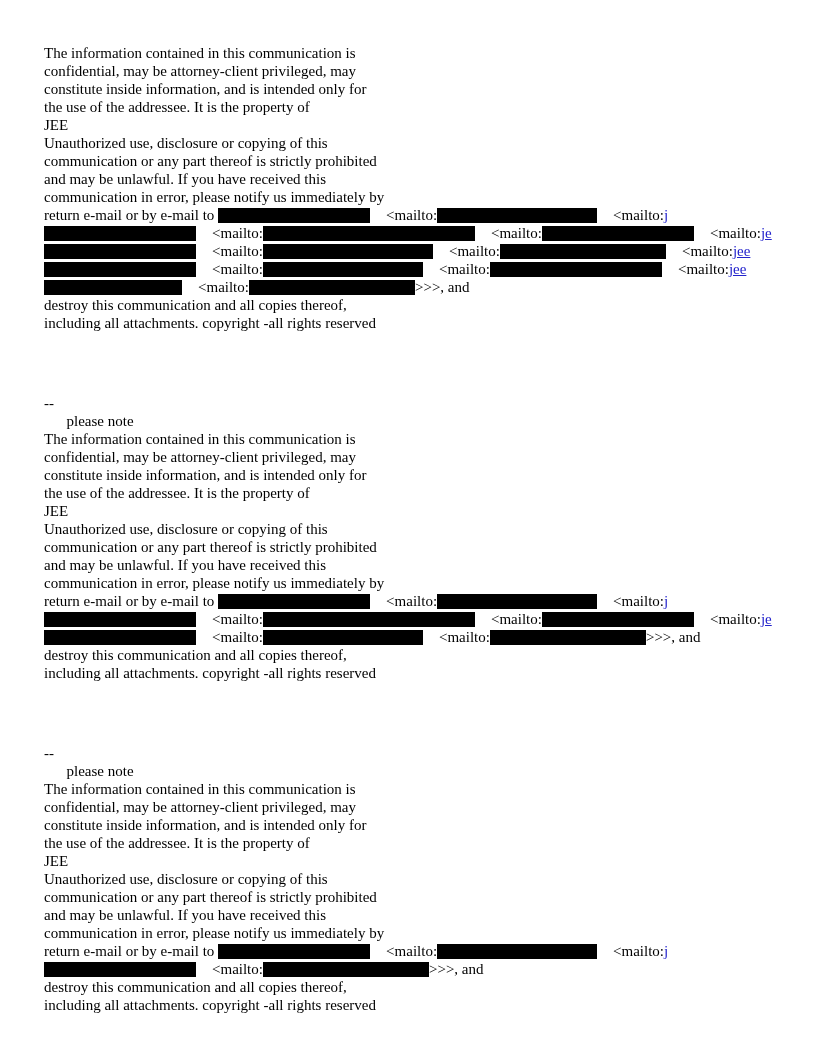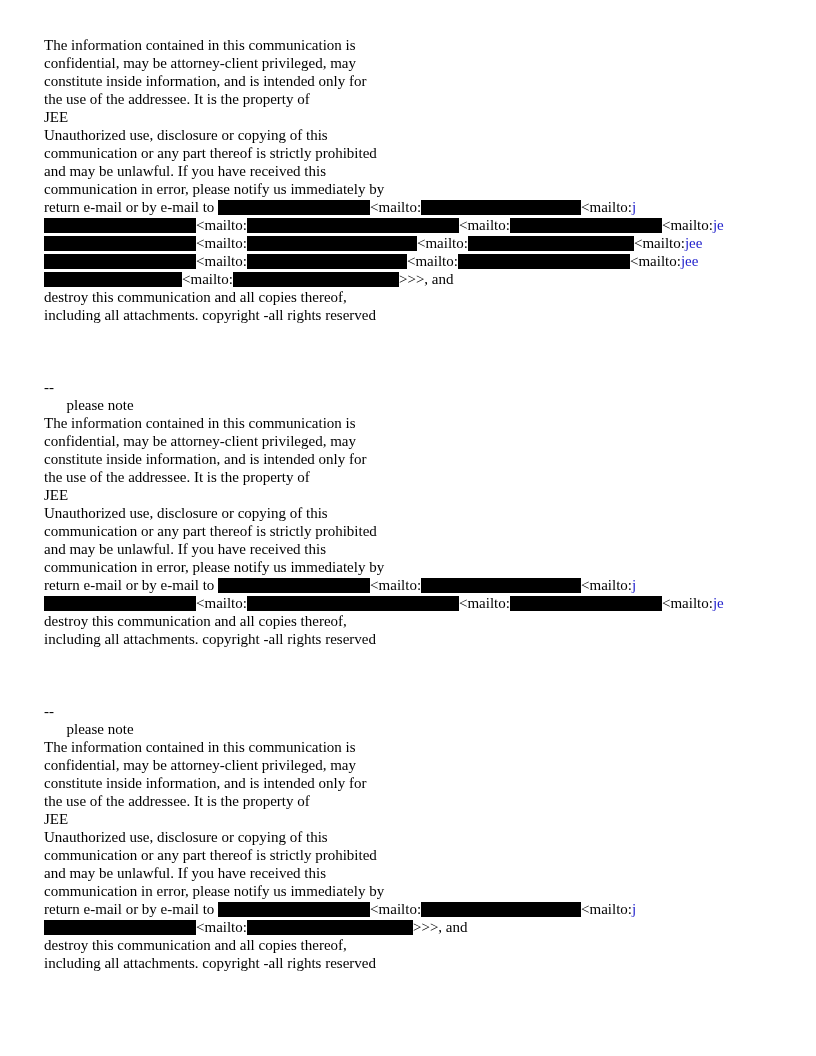--- a/index.html
+++ b/index.html
@@ -17,42 +17,45 @@
   .page {
     position: relative;
     width: 816px;
     height: 1056px;
     box-sizing: border-box;
     padding: 36px 44px;
   }
   .block {
     font-size: 15px;
     line-height: 18px;
+    margin-top: 8px;
   }
   .line {
     white-space: pre;
     height: 18px;
     line-height: 18px;
     font-size: 15px;
   }
   .spacer-lg { height: 54px; }
   .redact {
     display: inline-block;
     background: #000000;
     vertical-align: -3px;
     height: 15px;
   }
   .mailto {
     font-size: 15px;
+    padding-left: 16px;
   }
   .link {
     color: #2222cc;
   }
   .link-u {
     color: #2222cc;
+    text-decoration: underline;
   }
   .wrapline {
     white-space: nowrap;
     height: 18px;
     line-height: 18px;
     font-size: 15px;
   }
 </style>
 </head>
 <body>
@@ -85,20 +88,21 @@
         <div class="line">confidential, may be attorney-client privileged, may</div>
         <div class="line">constitute inside information, and is intended only for</div>
         <div class="line">the use of the addressee. It is the property of</div>
         <div class="line">JEE</div>
         <div class="line">Unauthorized use, disclosure or copying of this</div>
         <div class="line">communication or any part thereof is strictly prohibited</div>
         <div class="line">and may be unlawful. If you have received this</div>
         <div class="line">communication in error, please notify us immediately by</div>
         <div class="wrapline"><span>return e-mail or by e-mail to </span><span class="redact" style="width: 152px;"></span><span class="mailto">&lt;mailto:</span><span class="redact" style="width: 160px;"></span><span class="mailto">&lt;mailto:</span><span class="link">j</span></div>
         <div class="wrapline"><span class="redact" style="width: 152px;"></span><span class="mailto">&lt;mailto:</span><span class="redact" style="width: 212px;"></span><span class="mailto">&lt;mailto:</span><span class="redact" style="width: 152px;"></span><span class="mailto">&lt;mailto:</span><span class="link-u">je</span></div>
+        <div class="wrapline"><span class="redact" style="width: 152px;"></span><span class="mailto">&lt;mailto:</span><span class="redact" style="width: 160px;"></span><span class="mailto">&lt;mailto:</span><span class="redact" style="width: 156px;"></span><span>&gt;&gt;&gt;, and</span></div>
         <div class="line">destroy this communication and all copies thereof,</div>
         <div class="line">including all attachments. copyright -all rights reserved</div>
       </div>
       <div class="spacer-lg"></div>
       <div class="block">
         <div class="line">--</div>
         <div class="line">      please note</div>
         <div class="line">The information contained in this communication is</div>
         <div class="line">confidential, may be attorney-client privileged, may</div>
         <div class="line">constitute inside information, and is intended only for</div>

